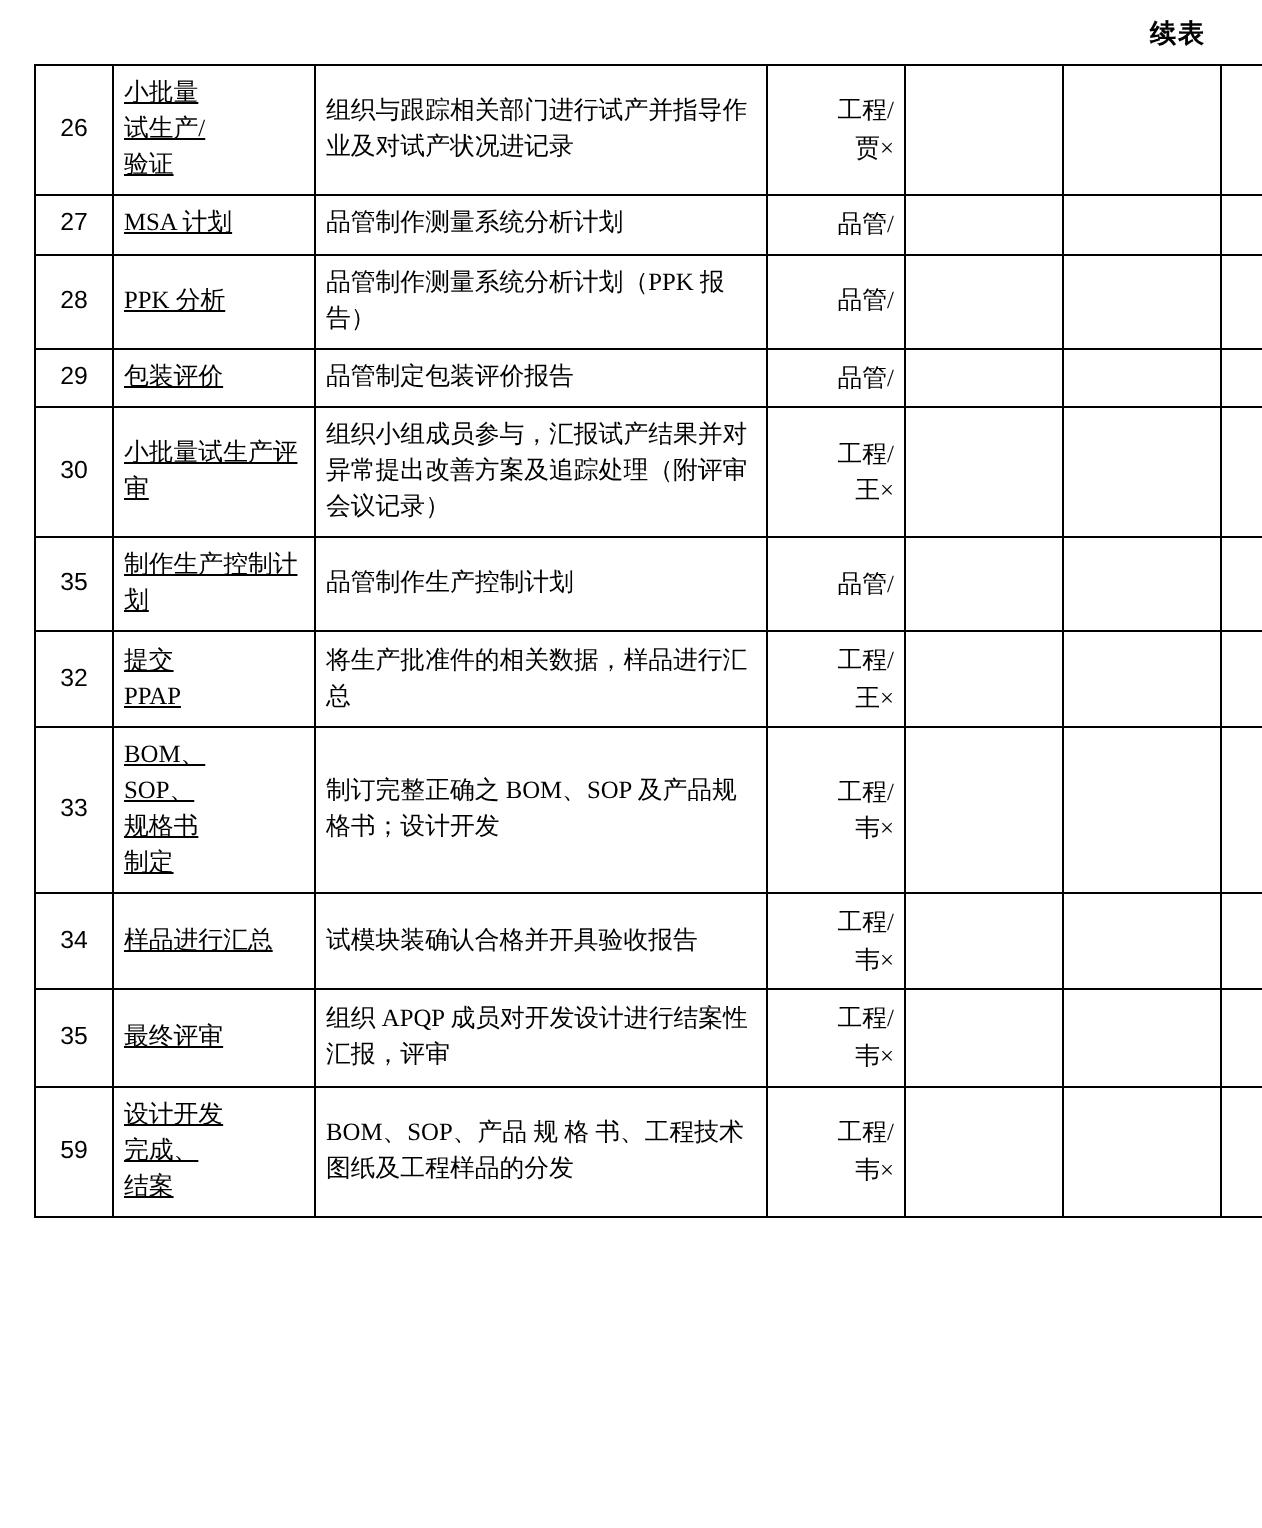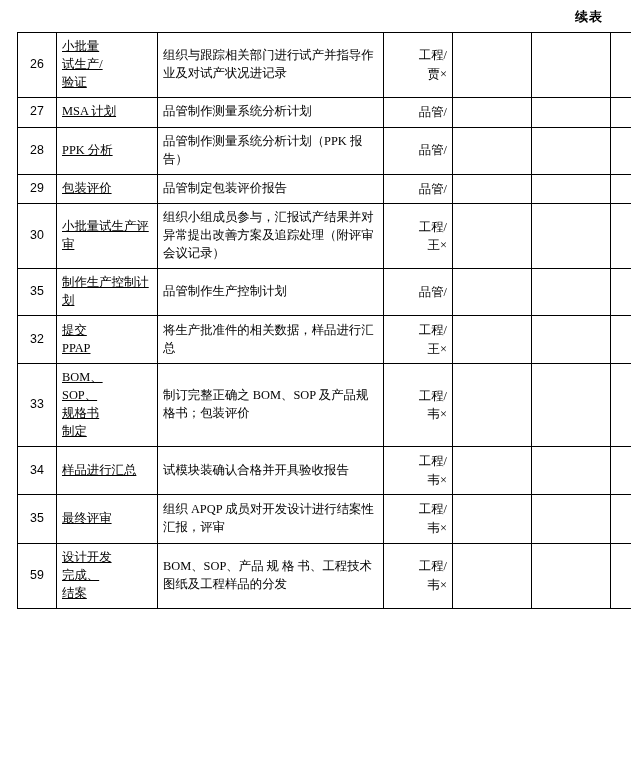--- a/index.html
+++ b/index.html
@@ -265,21 +265,21 @@
         <td class="c-num">
             <span class="cell-text">33</span>
           </td>
         <td class="c-item">
             <span class="cell-text">BOM、
 SOP、
 规格书
 制定</span>
           </td>
         <td class="c-desc">
-            <span class="cell-text">制订完整正确之 BOM、SOP 及产品规格书；包装评价</span>
+            <span class="cell-text">制订完整正确之 BOM、SOP 及产品规格书；设计开发</span>
           </td>
         <td class="c-owner">
             <span class="owner-text">工程/
 韦×</span>
           </td>
         <td class="c-e1">
             <span class="cell-text"></span>
           </td>
         <td class="c-e2">
             <span class="cell-text"></span>

